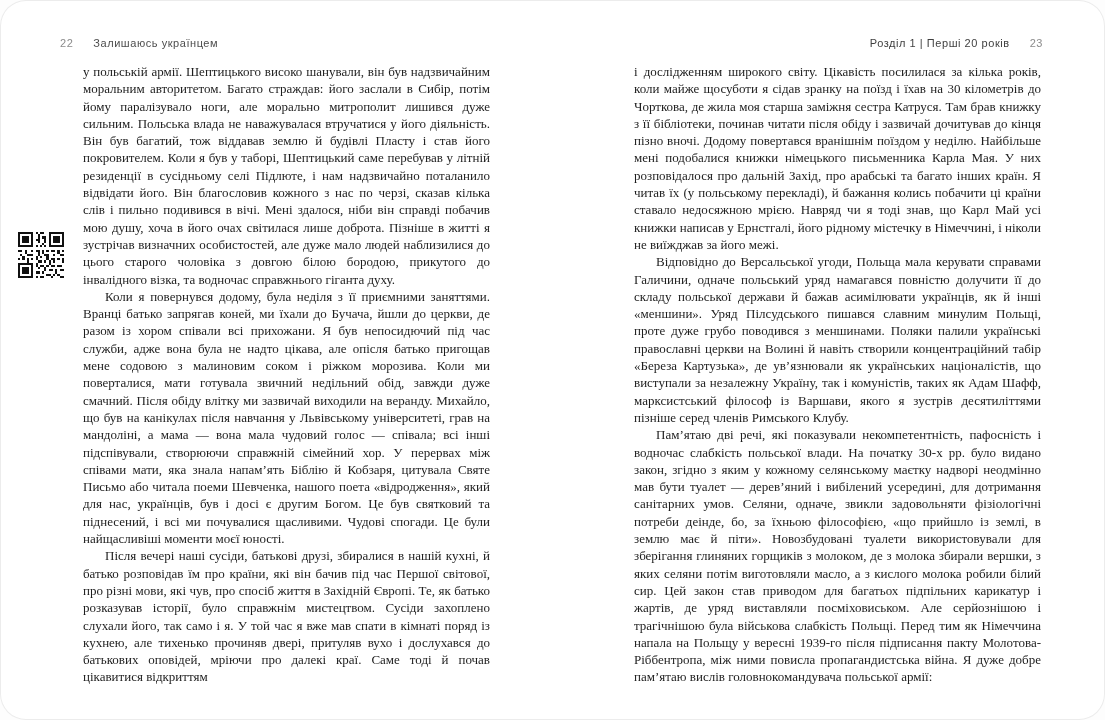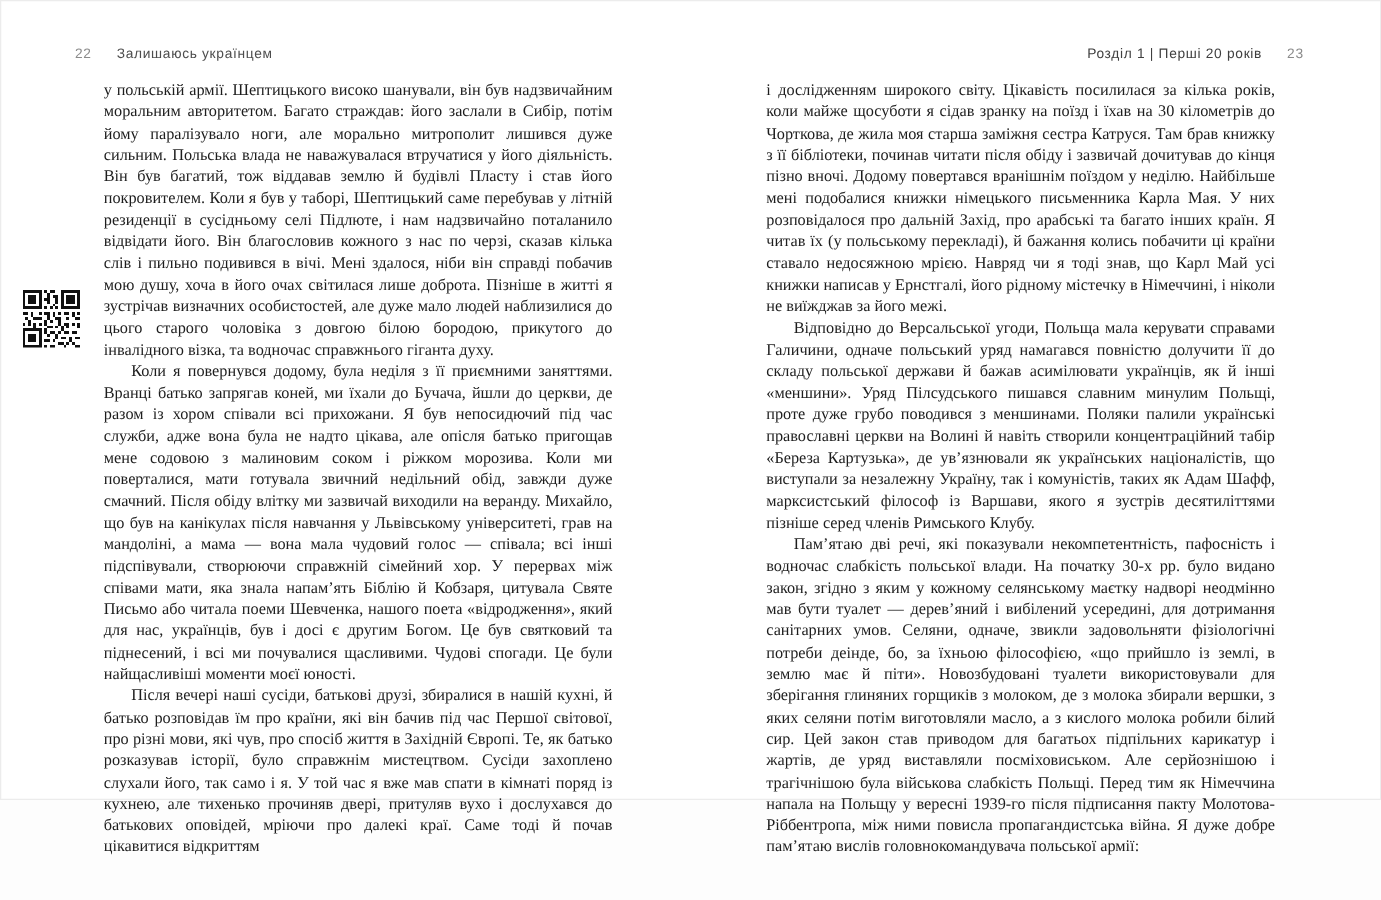--- a/index.html
+++ b/index.html
@@ -6,23 +6,24 @@
   html, body { margin: 0; padding: 0; }
   body {
     width: 1105px; height: 720px;
     background: #fdfdfd;
     overflow: hidden;
     font-family: "Liberation Serif", "DejaVu Serif", serif;
     color: #1d1d1d;
   }
   .spread {
     position: relative;
-    width: 1105px; height: 640px;
+    width: 1105px; height: 720px;
     background: #ffffff;
     box-shadow: inset 0 0 0 1px #ececec;
+    border-radius: 26px;
   }
   .running-head {
     position: absolute; top: 37px;
     font-family: "Liberation Sans", "DejaVu Sans", sans-serif;
     font-size: 11px;
     letter-spacing: 0.05em;
     color: #4d4d4d;
     white-space: nowrap;
   }
   .running-head.left  { left: 60px; }
@@ -34,21 +35,21 @@
   .col {
     position: absolute; top: 63px;
     width: 407px;
     text-align: justify;
     font-size: 13px;
     line-height: 17.3px;
     hyphens: auto;
     -webkit-hyphens: auto;
   }
   .left-col  { left: 83px; }
-  .right-col { left: 613px; }
+  .right-col { left: 634px; }
   .col p { margin: 0; }
   .col p.indent { text-indent: 22px; }
 
   .qr {
     position: absolute;
     left: 18px; top: 232px;
     width: 46px; height: 46px;
   }
   .qr svg { display: block; width: 46px; height: 46px; }
 </style>

